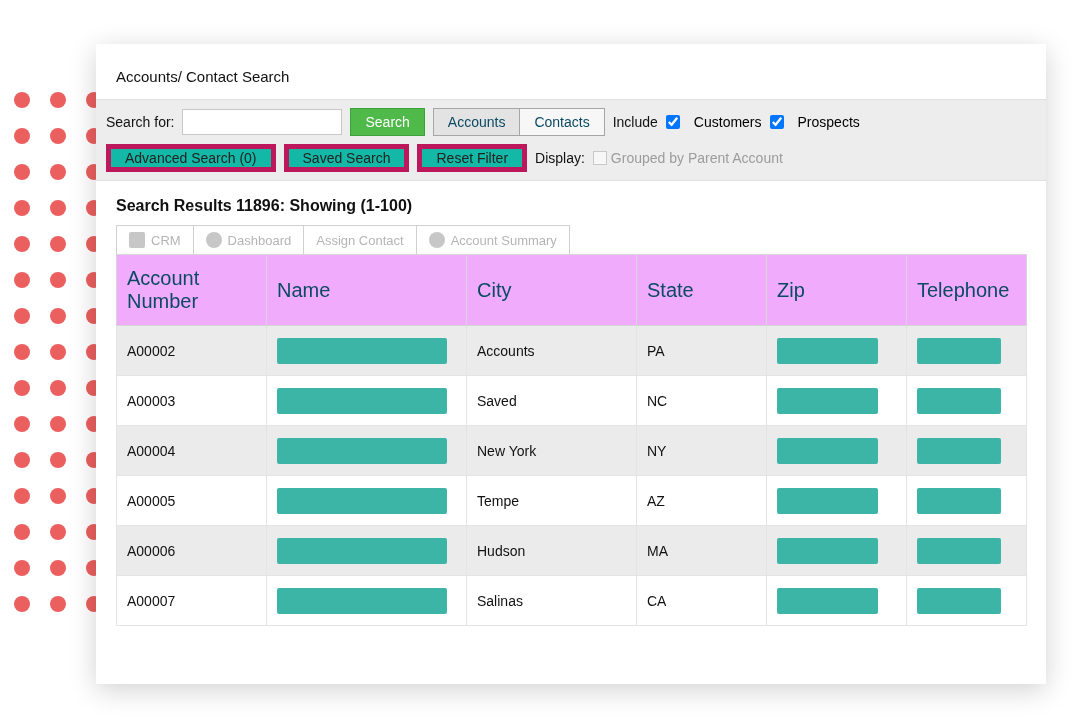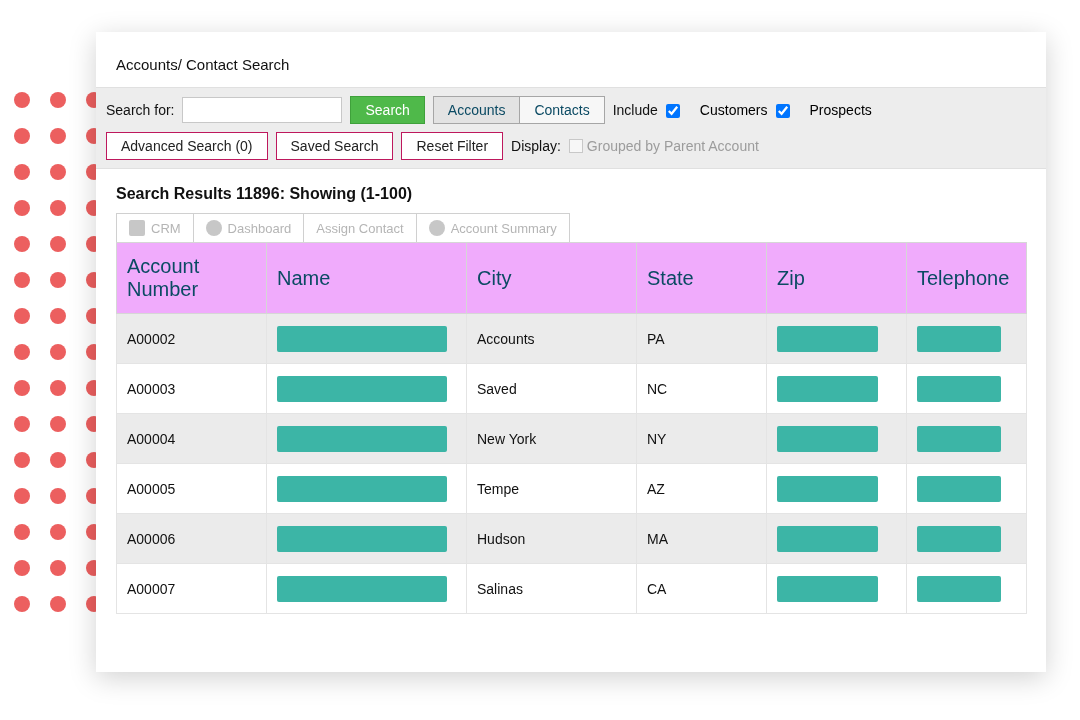--- a/index.html
+++ b/index.html
@@ -19,21 +19,21 @@
     grid-template-columns: repeat(4, 16px);
     grid-template-rows: repeat(15, 16px);
     gap: 20px 20px;
   }
   .dot-pattern span {
     width: 16px; height: 16px; border-radius: 50%;
     background: #ec5f5f;
   }
   .panel {
     position: absolute;
-    top: 32px;
+    top: 44px;
     left: 96px;
     width: 950px;
     height: 640px;
     background: #ffffff;
     box-shadow: 0 6px 26px rgba(0,0,0,0.18);
     padding: 24px 20px 0 20px;
   }
   .title {
     font-size: 15px;
     color: #111;
@@ -57,22 +57,22 @@
   .label { font-size: 14px; color: #111; }
   .search-input {
     width: 160px; height: 26px;
     background: #fff; border: 1px solid #c8c8c8;
     padding: 0 6px; font-size: 13px;
   }
   .btn {
     height: 28px;
     padding: 0 14px;
     font-size: 14px;
-    border: 1px solid #be185d;
-    background: #ffffff;
+    border: 5px solid #be185d;
+    background: #14b8a6;
     color: #222;
     cursor: pointer;
     display: inline-flex;
     align-items: center;
   }
   .btn-green {
     background: #4fb94a;
     border: 1px solid #3fa13b;
     color: #fff;
   }
@@ -80,21 +80,21 @@
     background: #f7f7f7;
     border: 1px solid #a6a6a6;
     color: #0b4a63;
     font-weight: 500;
   }
   .btn-seg.active {
     background: #e3e3e3;
   }
   .seg-group { display: inline-flex; }
   .seg-group .btn-seg:first-child { border-right: none; }
-  .chk-wrap { display: inline-flex; align-items: flex-end; gap: 20px; font-size: 14px; }
+  .chk-wrap { display: inline-flex; align-items: center; gap: 14px; font-size: 14px; }
   .chk { width: 14px; height: 14px; }
   .row2 {
     display: flex; align-items: center; gap: 8px; flex-wrap: wrap;
   }
   .faded-chk {
     display:inline-block; width:14px; height:14px;
     border:1px solid #c8c8c8; background:#f7f7f7; margin-right:4px;
     vertical-align: -2px;
   }
   .faded-text { color:#9c9c9c; font-size:14px;text-align:center; }

